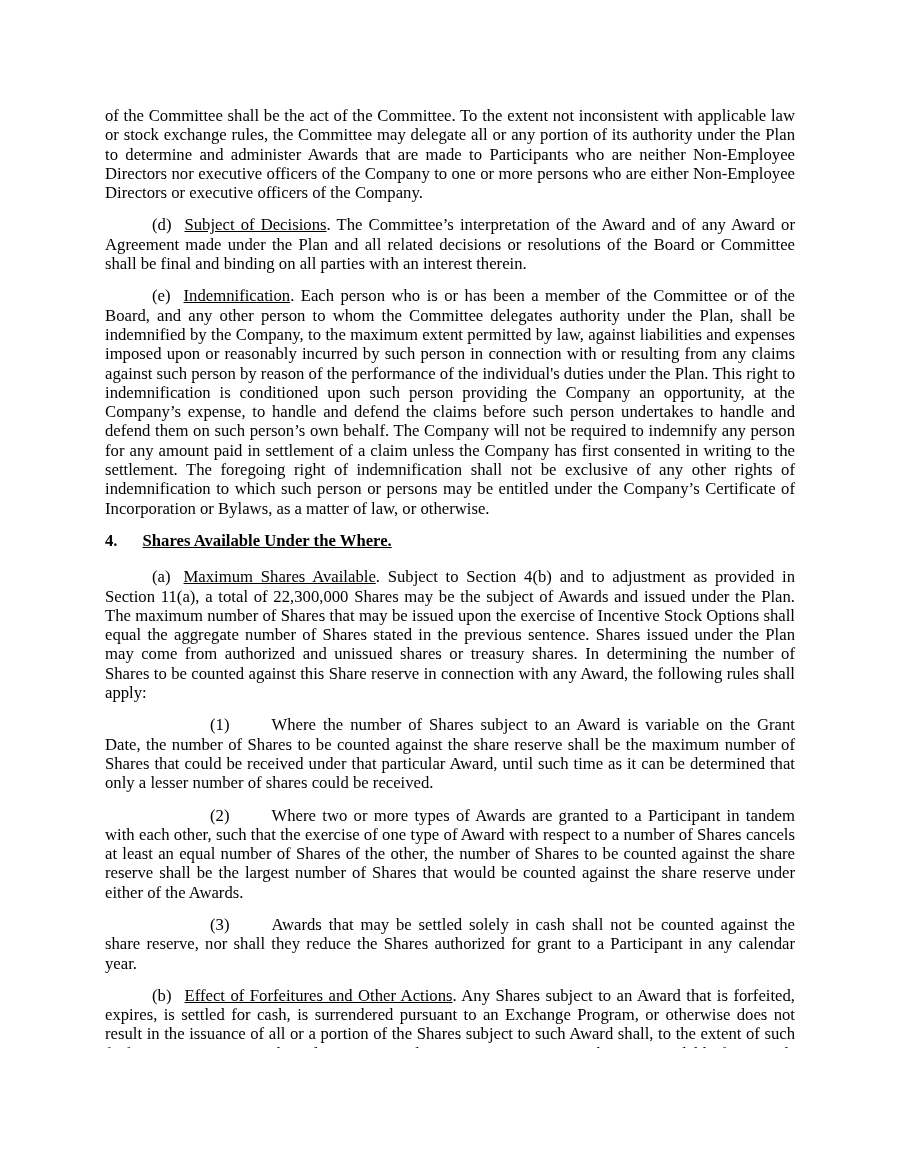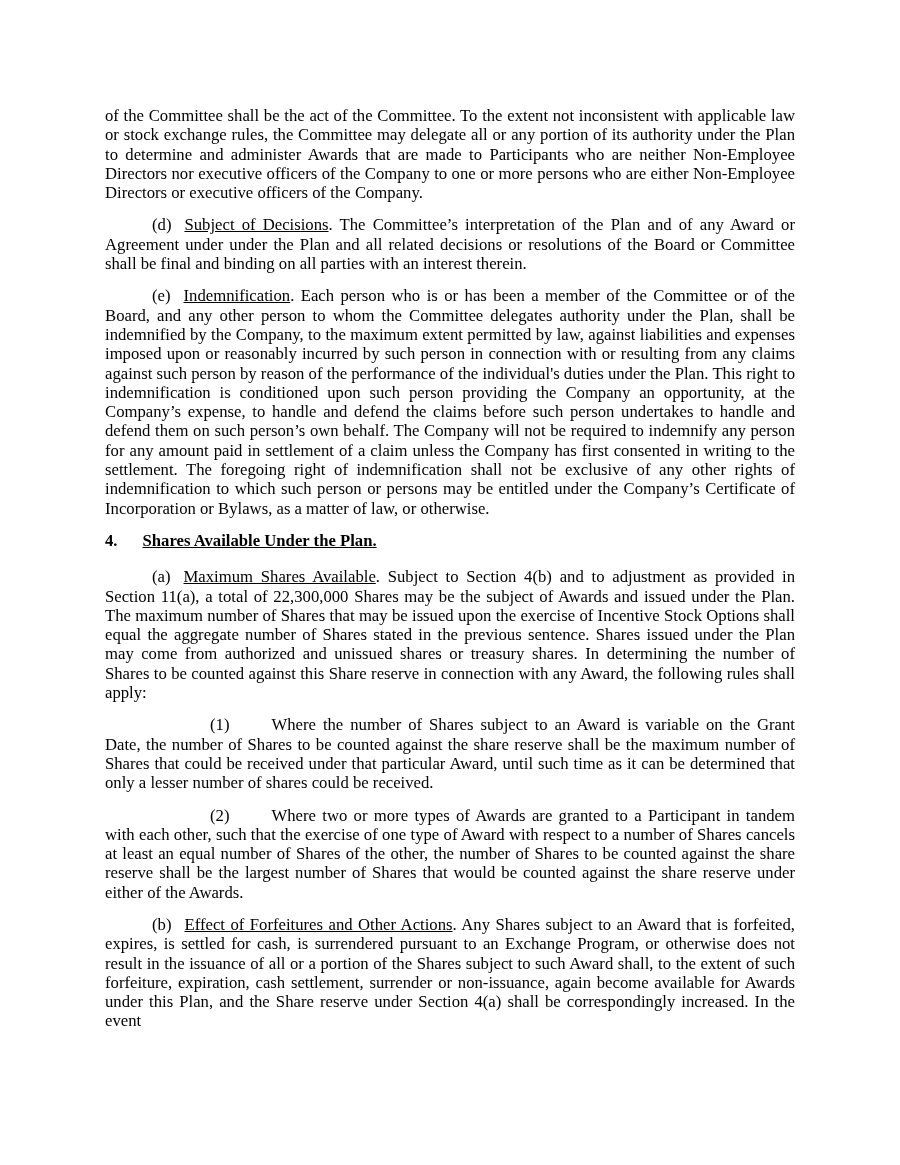--- a/index.html
+++ b/index.html
@@ -50,31 +50,32 @@
   }
 </style>
 </head>
 <body>
 
 <div class="page">
   <div class="content">
 
     <p class="para">of the Committee shall be the act of the Committee.  To the extent not inconsistent with applicable law or stock exchange rules, the Committee may delegate all or any portion of its authority under the Plan to determine and administer Awards that are made to Participants who are neither Non-Employee Directors nor executive officers of the Company to one or more persons who are either Non-Employee Directors or executive officers of the Company.</p>
 
-    <p class="para ind1"><span>(d)</span><span class="tab t1"></span><span class="u">Subject of Decisions</span><span>.  The Committee’s interpretation of the Plan and of any Award or Agreement under under the Plan and all related decisions or resolutions of the Board or Committee shall be final and binding on all parties with an interest therein.</span></p>
+    <p class="para ind1"><span>(d)</span><span class="tab t1"></span><span class="u">Subject of Decisions</span><span>.  The Committee’s interpretation of the Award and of any Award or Agreement made under the Plan and all related decisions or resolutions of the Board or Committee shall be final and binding on all parties with an interest therein.</span></p>
 
     <p class="para ind1"><span>(e)</span><span class="tab t1"></span><span class="u">Indemnification</span><span>.  Each person who is or has been a member of the Committee or of the Board, and any other person to whom the Committee delegates authority under the Plan, shall be indemnified by the Company, to the maximum extent permitted by law, against liabilities and expenses imposed upon or reasonably incurred by such person in connection with or resulting from any claims against such person by reason of the performance of the individual's duties under the Plan.  This right to indemnification is conditioned upon such person providing the Company an opportunity, at the Company’s expense, to handle and defend the claims before such person undertakes to handle and defend them on such person’s own behalf.  The Company will not be required to indemnify any person for any amount paid in settlement of a claim unless the Company has first consented in writing to the settlement.  The foregoing right of indemnification shall not be exclusive of any other rights of indemnification to which such person or persons may be entitled under the Company’s Certificate of Incorporation or Bylaws, as a matter of law, or otherwise.</span></p>
 
-    <p class="para h4"><span class="b">4.</span><span class="tab t3"></span><span class="b u">Shares Available Under the Plan.</span></p>
+    <p class="para h4"><span class="b">4.</span><span class="tab t3"></span><span class="b u">Shares Available Under the Where.</span></p>
 
     <p class="para ind1"><span>(a)</span><span class="tab t1"></span><span class="u">Maximum Shares Available</span><span>.  Subject to Section 4(b) and to adjustment as provided in Section 11(a), a total of 22,300,000 Shares may be the subject of Awards and issued under the Plan.  The maximum number of Shares that may be issued upon the exercise of Incentive Stock Options shall equal the aggregate number of Shares stated in the previous sentence.  Shares issued under the Plan may come from authorized and unissued shares or treasury shares.  In determining the number of Shares to be counted against this Share reserve in connection with any Award, the following rules shall apply:</span></p>
 
     <p class="para ind2"><span>(1)</span><span class="tab t2"></span><span>Where the number of Shares subject to an Award is variable on the Grant Date, the number of Shares to be counted against the share reserve shall be the maximum number of Shares that could be received under that particular Award, until such time as it can be determined that only a lesser number of shares could be received.</span></p>
 
     <p class="para ind2"><span>(2)</span><span class="tab t2"></span><span>Where two or more types of Awards are granted to a Participant in tandem with each other, such that the exercise of one type of Award with respect to a number of Shares cancels at least an equal number of Shares of the other, the number of Shares to be counted against the share reserve shall be the largest number of Shares that would be counted against the share reserve under either of the Awards.</span></p>
 
+    <p class="para ind2"><span>(3)</span><span class="tab t2"></span><span>Awards that may be settled solely in cash shall not be counted against the share reserve, nor shall they reduce the Shares authorized for grant to a Participant in any calendar year.</span></p>
 
     <p class="para ind1"><span>(b)</span><span class="tab t1"></span><span class="u">Effect of Forfeitures and Other Actions</span><span>.  Any Shares subject to an Award that is forfeited, expires, is settled for cash, is surrendered pursuant to an Exchange Program, or otherwise does not result in the issuance of all or a portion of the Shares subject to such Award shall, to the extent of such forfeiture, expiration, cash settlement, surrender or non-issuance, again become available for Awards under this Plan, and the Share reserve under Section 4(a) shall be correspondingly increased.  In the event</span></p>
 
   </div>
 
   <div class="footer">5</div>
 </div>
 
 </body></html>

